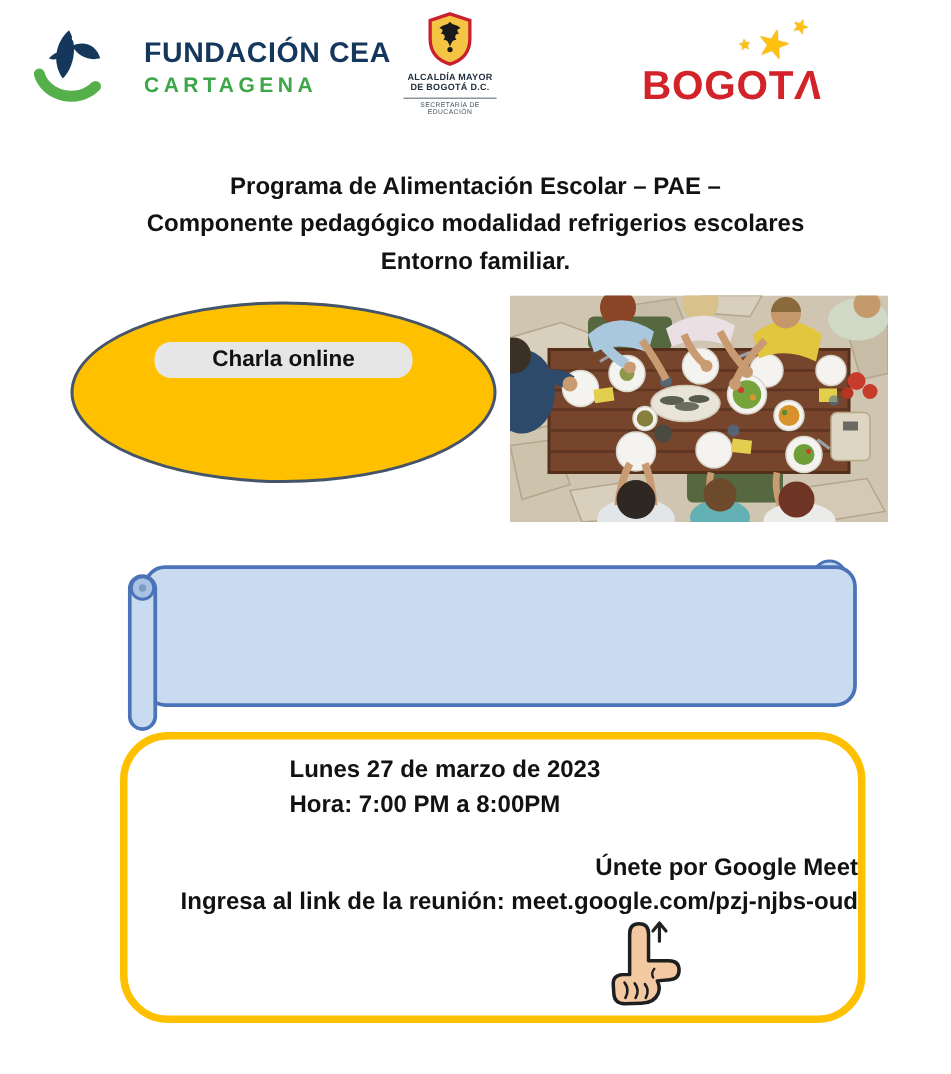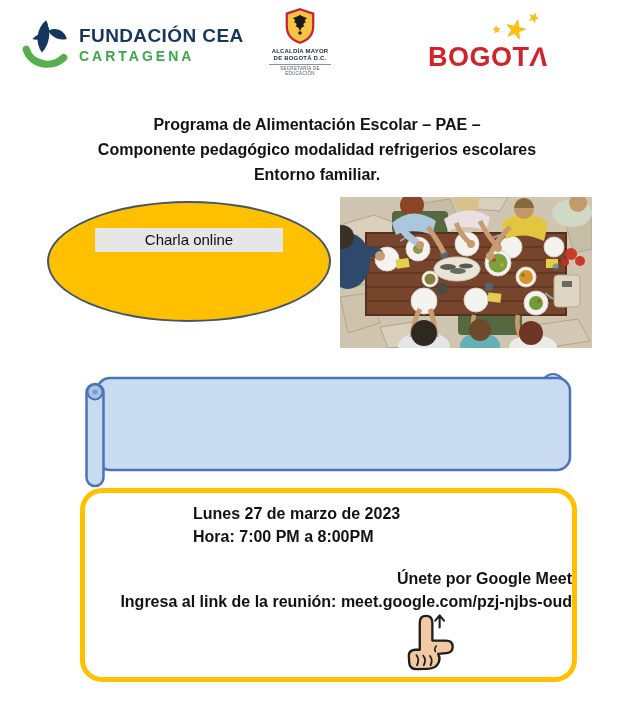--- a/index.html
+++ b/index.html
@@ -1,20 +1,20 @@
 <!DOCTYPE html>
 <html><head>
 <meta charset="utf-8">
 <style>
   * { margin:0; padding:0; box-sizing:border-box; }
   body { background:#fff; font-family:"Liberation Sans", sans-serif; }
   #page { position:relative; width:634px; height:716px; background:#ffffff; overflow:hidden; }
 
   
-  .cea-logo { position:absolute; left:20px; top:16px; display:flex; align-items:center; gap:7px; }
+  .cea-logo { position:absolute; left:20px; top:16px; display:flex; align-items:center; gap:24px; }
   .cea-text .row1 { font-size:19px; color:#16375C; letter-spacing:.4px; font-weight:600; white-space:nowrap; }
   .cea-text .row1 .bold { font-weight:800; }
   .cea-text .row2 { font-size:14px; color:#3DA648; letter-spacing:3px; font-weight:600; margin-top:1px; }
 
   .alcaldia-logo { position:absolute; left:256px; top:8px; width:88px; text-align:center; }
   .alc-line { font-size:6px; font-weight:700; color:#23313f; line-height:7px; letter-spacing:.2px; }
   .alc-sub { font-size:4.5px; color:#4a555f; width:62px; margin:2px auto 0; border-top:1px solid #8a949c; padding-top:1px; letter-spacing:.3px; }
 
   .bogota-logo { position:absolute; left:424px; top:18px; width:130px; height:60px; }
   .bogota-word { position:absolute; left:4px; top:24px; font-size:27px; font-weight:800; color:#D2232A; letter-spacing:.5px; white-space:nowrap; }
@@ -24,37 +24,37 @@
   .star-s1 { left:68px; top:6px; font-size:10px; transform:rotate(-8deg); }
   .star-s2 { left:104px; top:-8px; font-size:13px; transform:rotate(22deg); }
 
   
   .title { position:absolute; top:112px; left:0; right:0; text-align:center;
            font-size:16px; font-weight:700; color:#121212; line-height:25px; }
 
   
   .bubble { position:absolute; left:47px; top:201px; width:284px; height:121px;
             background:#FFC000; border:2px solid #44546A; border-radius:50%; text-align:center; }
-  .bubble-badge { margin:25px auto 2px; width:188px; background:#E7E6E6;
-                  font-size:15px; font-weight:400; color:#111; line-height:24px; }
+  .bubble-badge { margin:25px auto 2px; width:172px; background:#E7E6E6;
+                  font-size:15px; font-weight:700; color:#111; line-height:24px;border-radius:11px; }
   .bubble-sub { font-size:16px; font-weight:700; color:#111; }
 
   
   .photo { position:absolute; left:340px; top:197px; width:252px; height:151px; }
   .photo svg { display:block; width:100%; height:100%; }
 
   
   .scroll { position:absolute; left:85px; top:372px; width:497px; height:118px; }
   .scroll svg { position:absolute; left:0; top:0; width:100%; height:100%; }
   .scroll-text { position:absolute; left:22px; right:40px; top:23px; text-align:center;
                  font-size:12px; font-style:italic; font-weight:700; color:#1F4E8C; line-height:21px; }
 
   
   .event { position:absolute; left:80px; top:488px; width:497px; height:194px;
-           background:#fff; border:5px solid #FFC000; border-radius:22px; }
+           background:#fff; border:5px solid #FFC000; border-radius:32px; }
   .event-when { position:absolute; left:108px; top:9px; font-size:16px; font-weight:700;
                 color:#121212; line-height:23px; white-space:nowrap; }
   .event-meet { position:absolute; left:0; right:0; top:74px; text-align:right;
                 font-size:16px; font-weight:700; color:#121212; line-height:23px; white-space:nowrap; }
   .hand { position:absolute; left:312px; top:118px; width:62px; height:62px; }
 </style>
 </head>
 <body>
 
 <div id="page">

